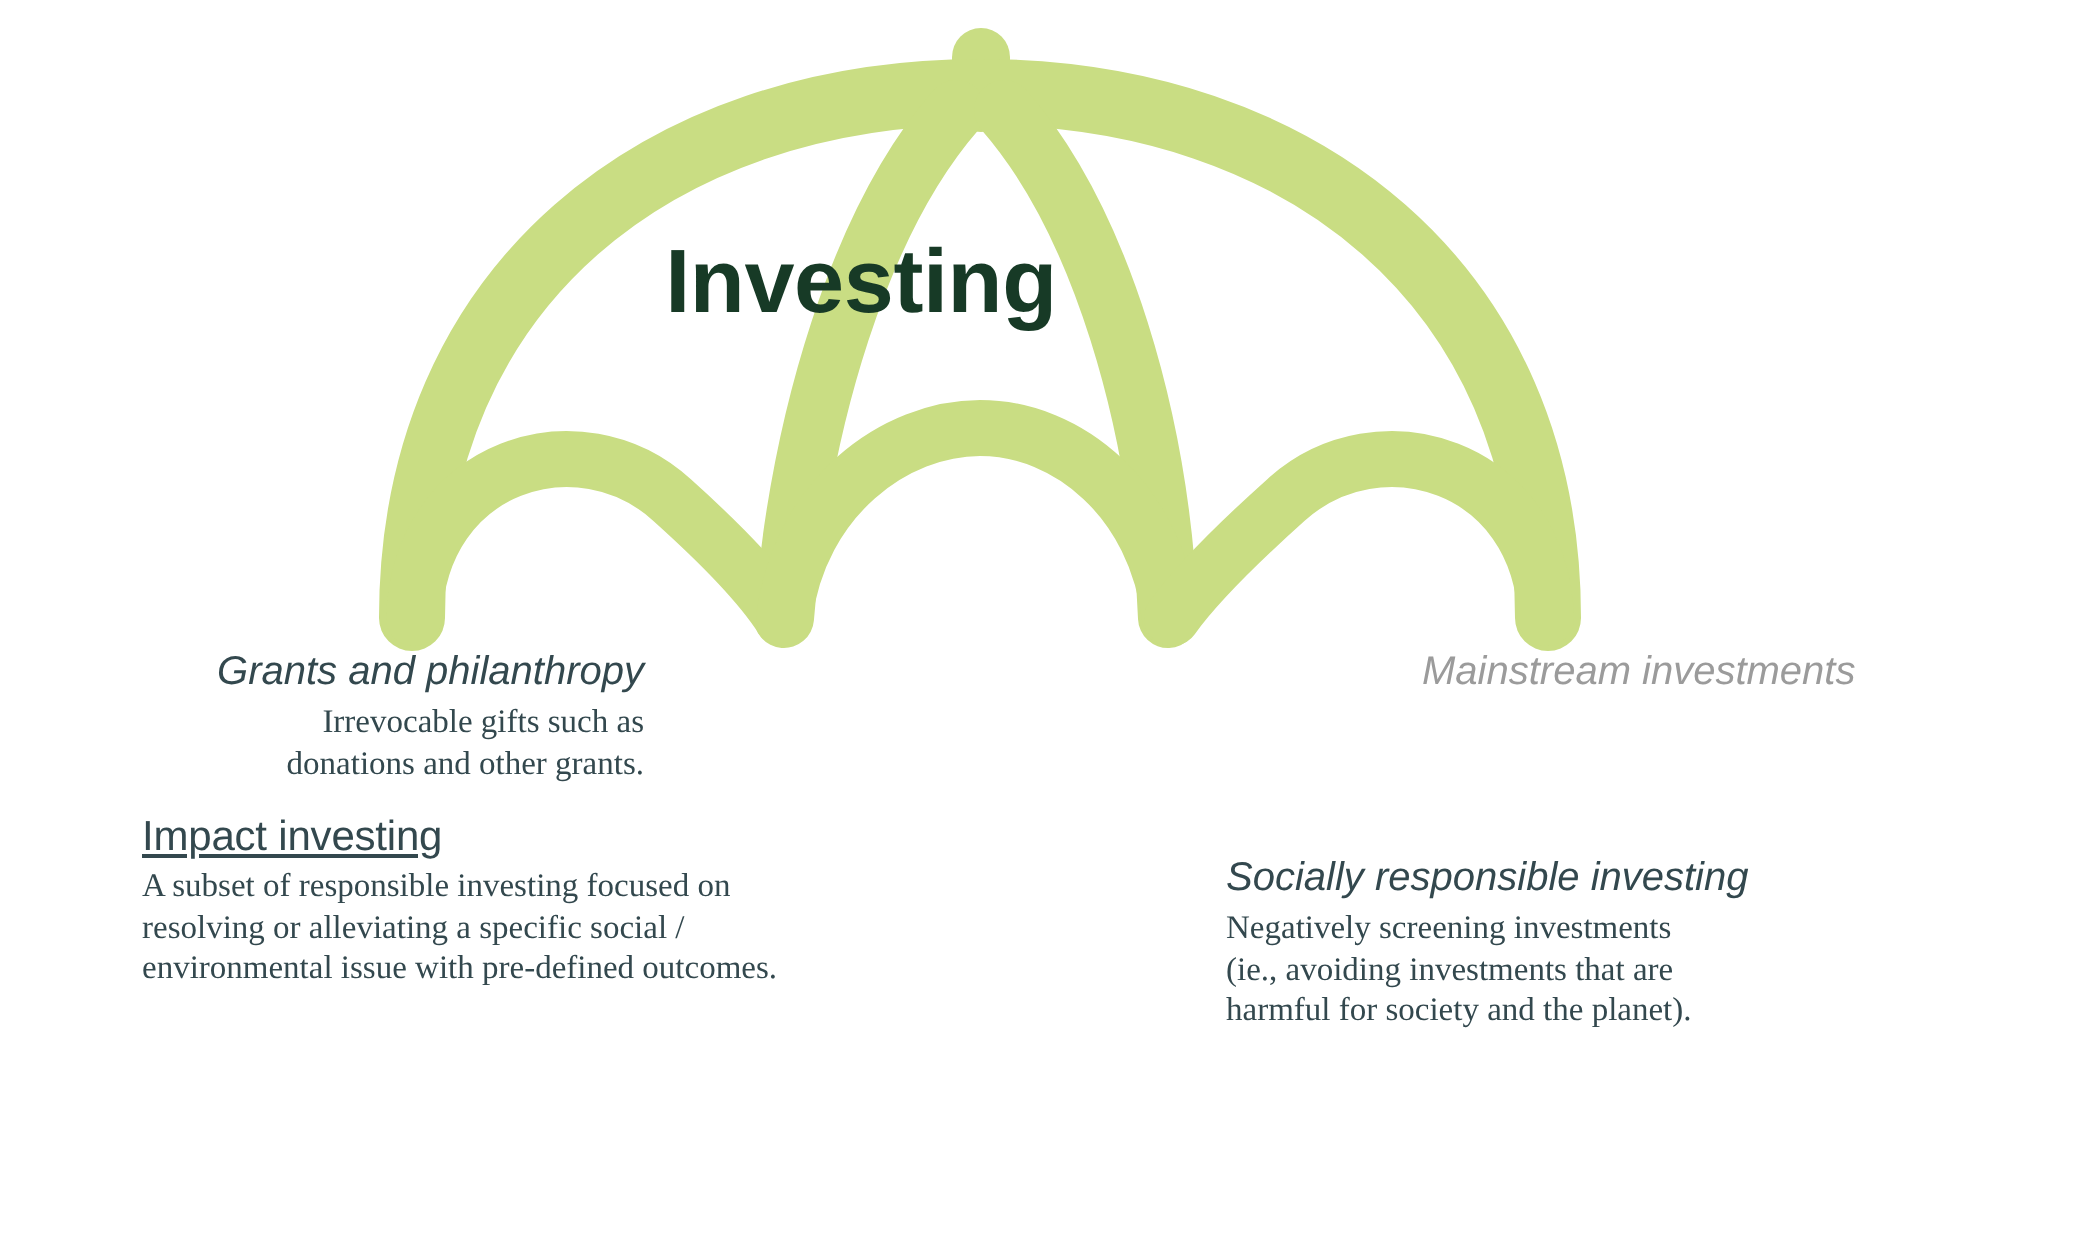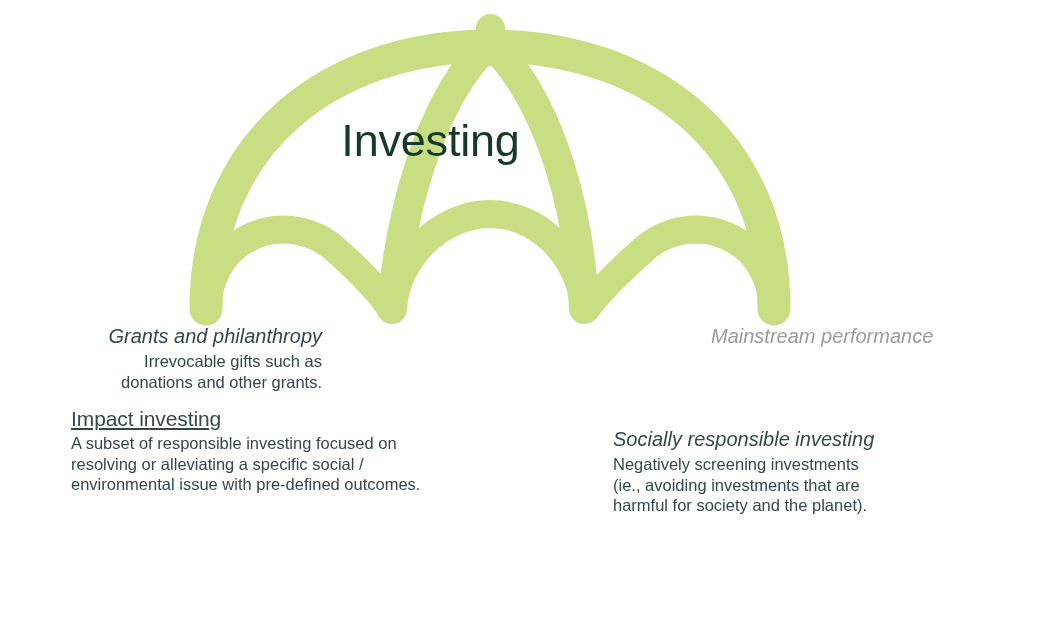--- a/index.html
+++ b/index.html
@@ -37,21 +37,21 @@
   #umbrella-title {
     position: absolute;
     left: 0;
     top: 118px;
     width: 861px;
     text-align: center;
     font-size: 45px;
     line-height: 1.0;
     letter-spacing: -0.2px;
     color: #173a26;
-    font-weight: normal;
+    font-weight: bold;
     white-space: nowrap;
   }
 
   
   .block {
     position: absolute;
   }
   .block .heading {
     font-style: italic;
     font-size: 20px;
@@ -65,20 +65,21 @@
     text-decoration: underline;
     text-underline-offset: 2px;
     letter-spacing: -0.1px;
   }
   .block .body {
     font-size: 16.5px;
     line-height: 20.5px;
     color: #33484e;
     margin: 0;
     white-space: pre-line;
+    font-family: Liberation Serif, serif;
   }
 
   
   .block.muted .heading,
   .block.muted .body {
     color: #9b9b9b;
   }
 
   
   #block-grants        { left: 22px;  top: 324px;  width: 300px; text-align: right; }
@@ -140,16 +141,16 @@
 
 
   <div class="block" id="block-socially">
     <div class="heading">Socially responsible investing</div>
     <div class="body">Negatively screening investments
 (ie., avoiding investments that are
 harmful for society and the planet).</div>
   </div>
 
   <div class="block muted" id="block-mainstream">
-    <div class="heading">Mainstream performance</div>
+    <div class="heading">Mainstream investments</div>
   </div>
 
 </div>
 
 </body></html>

